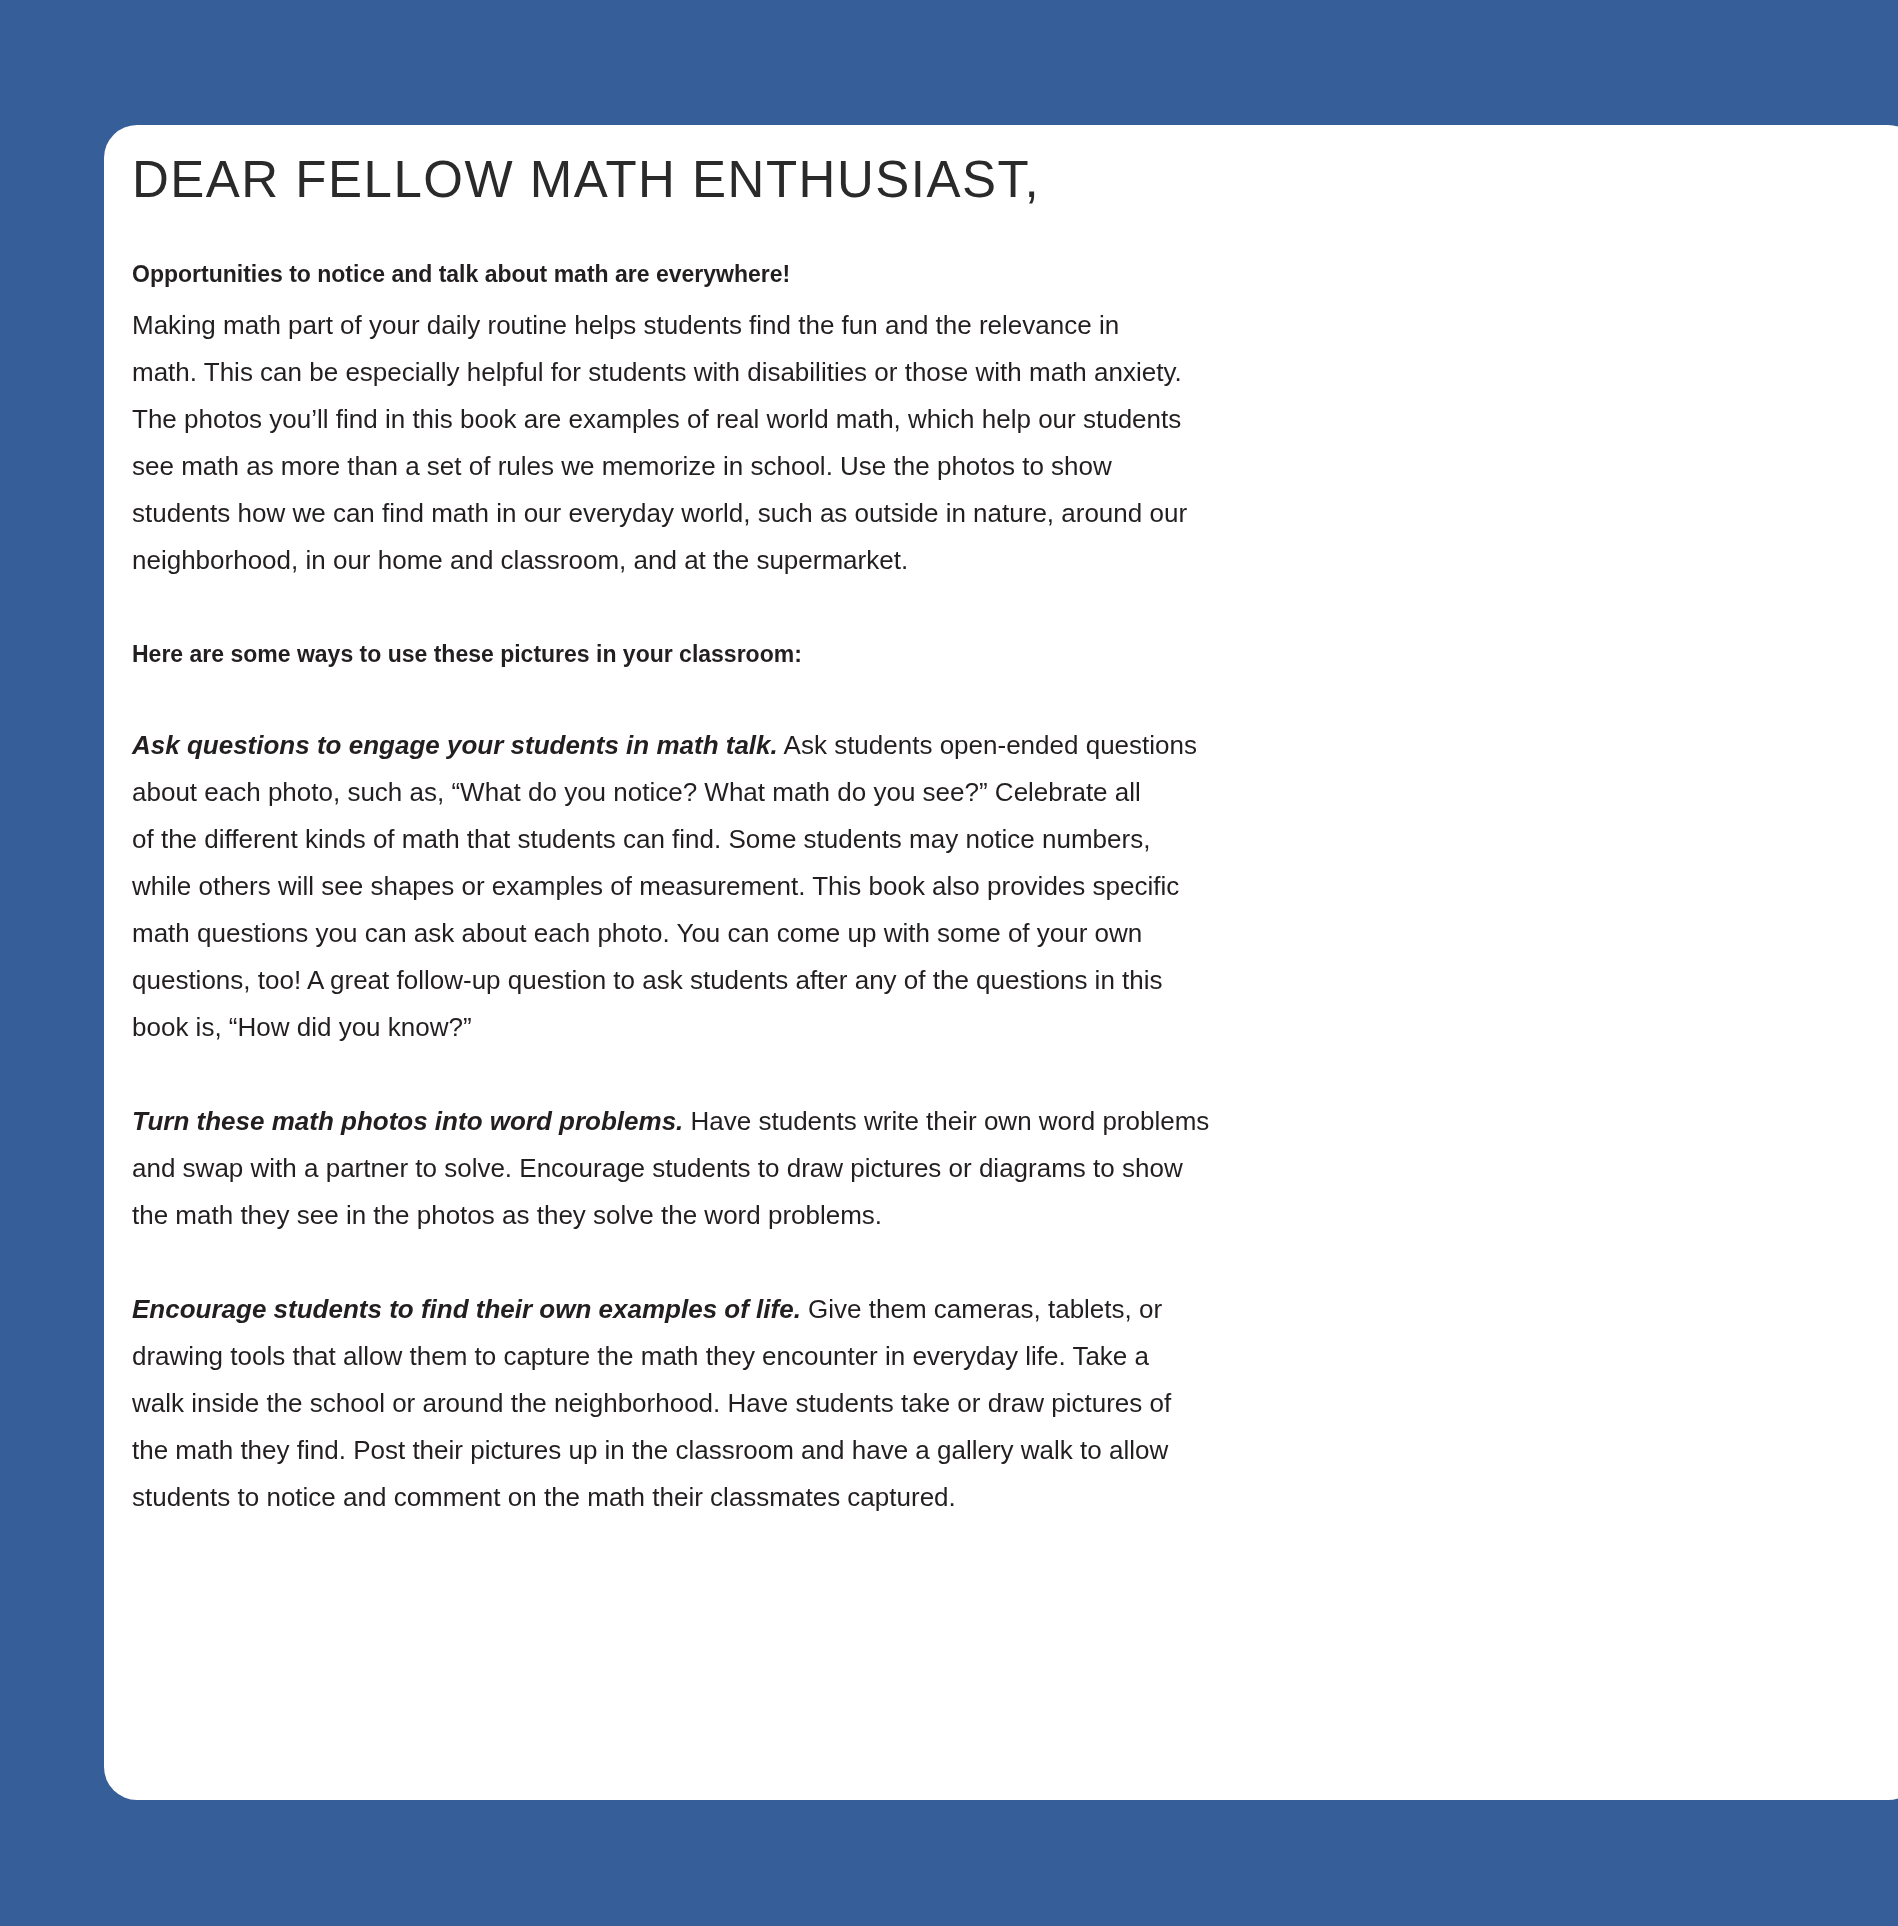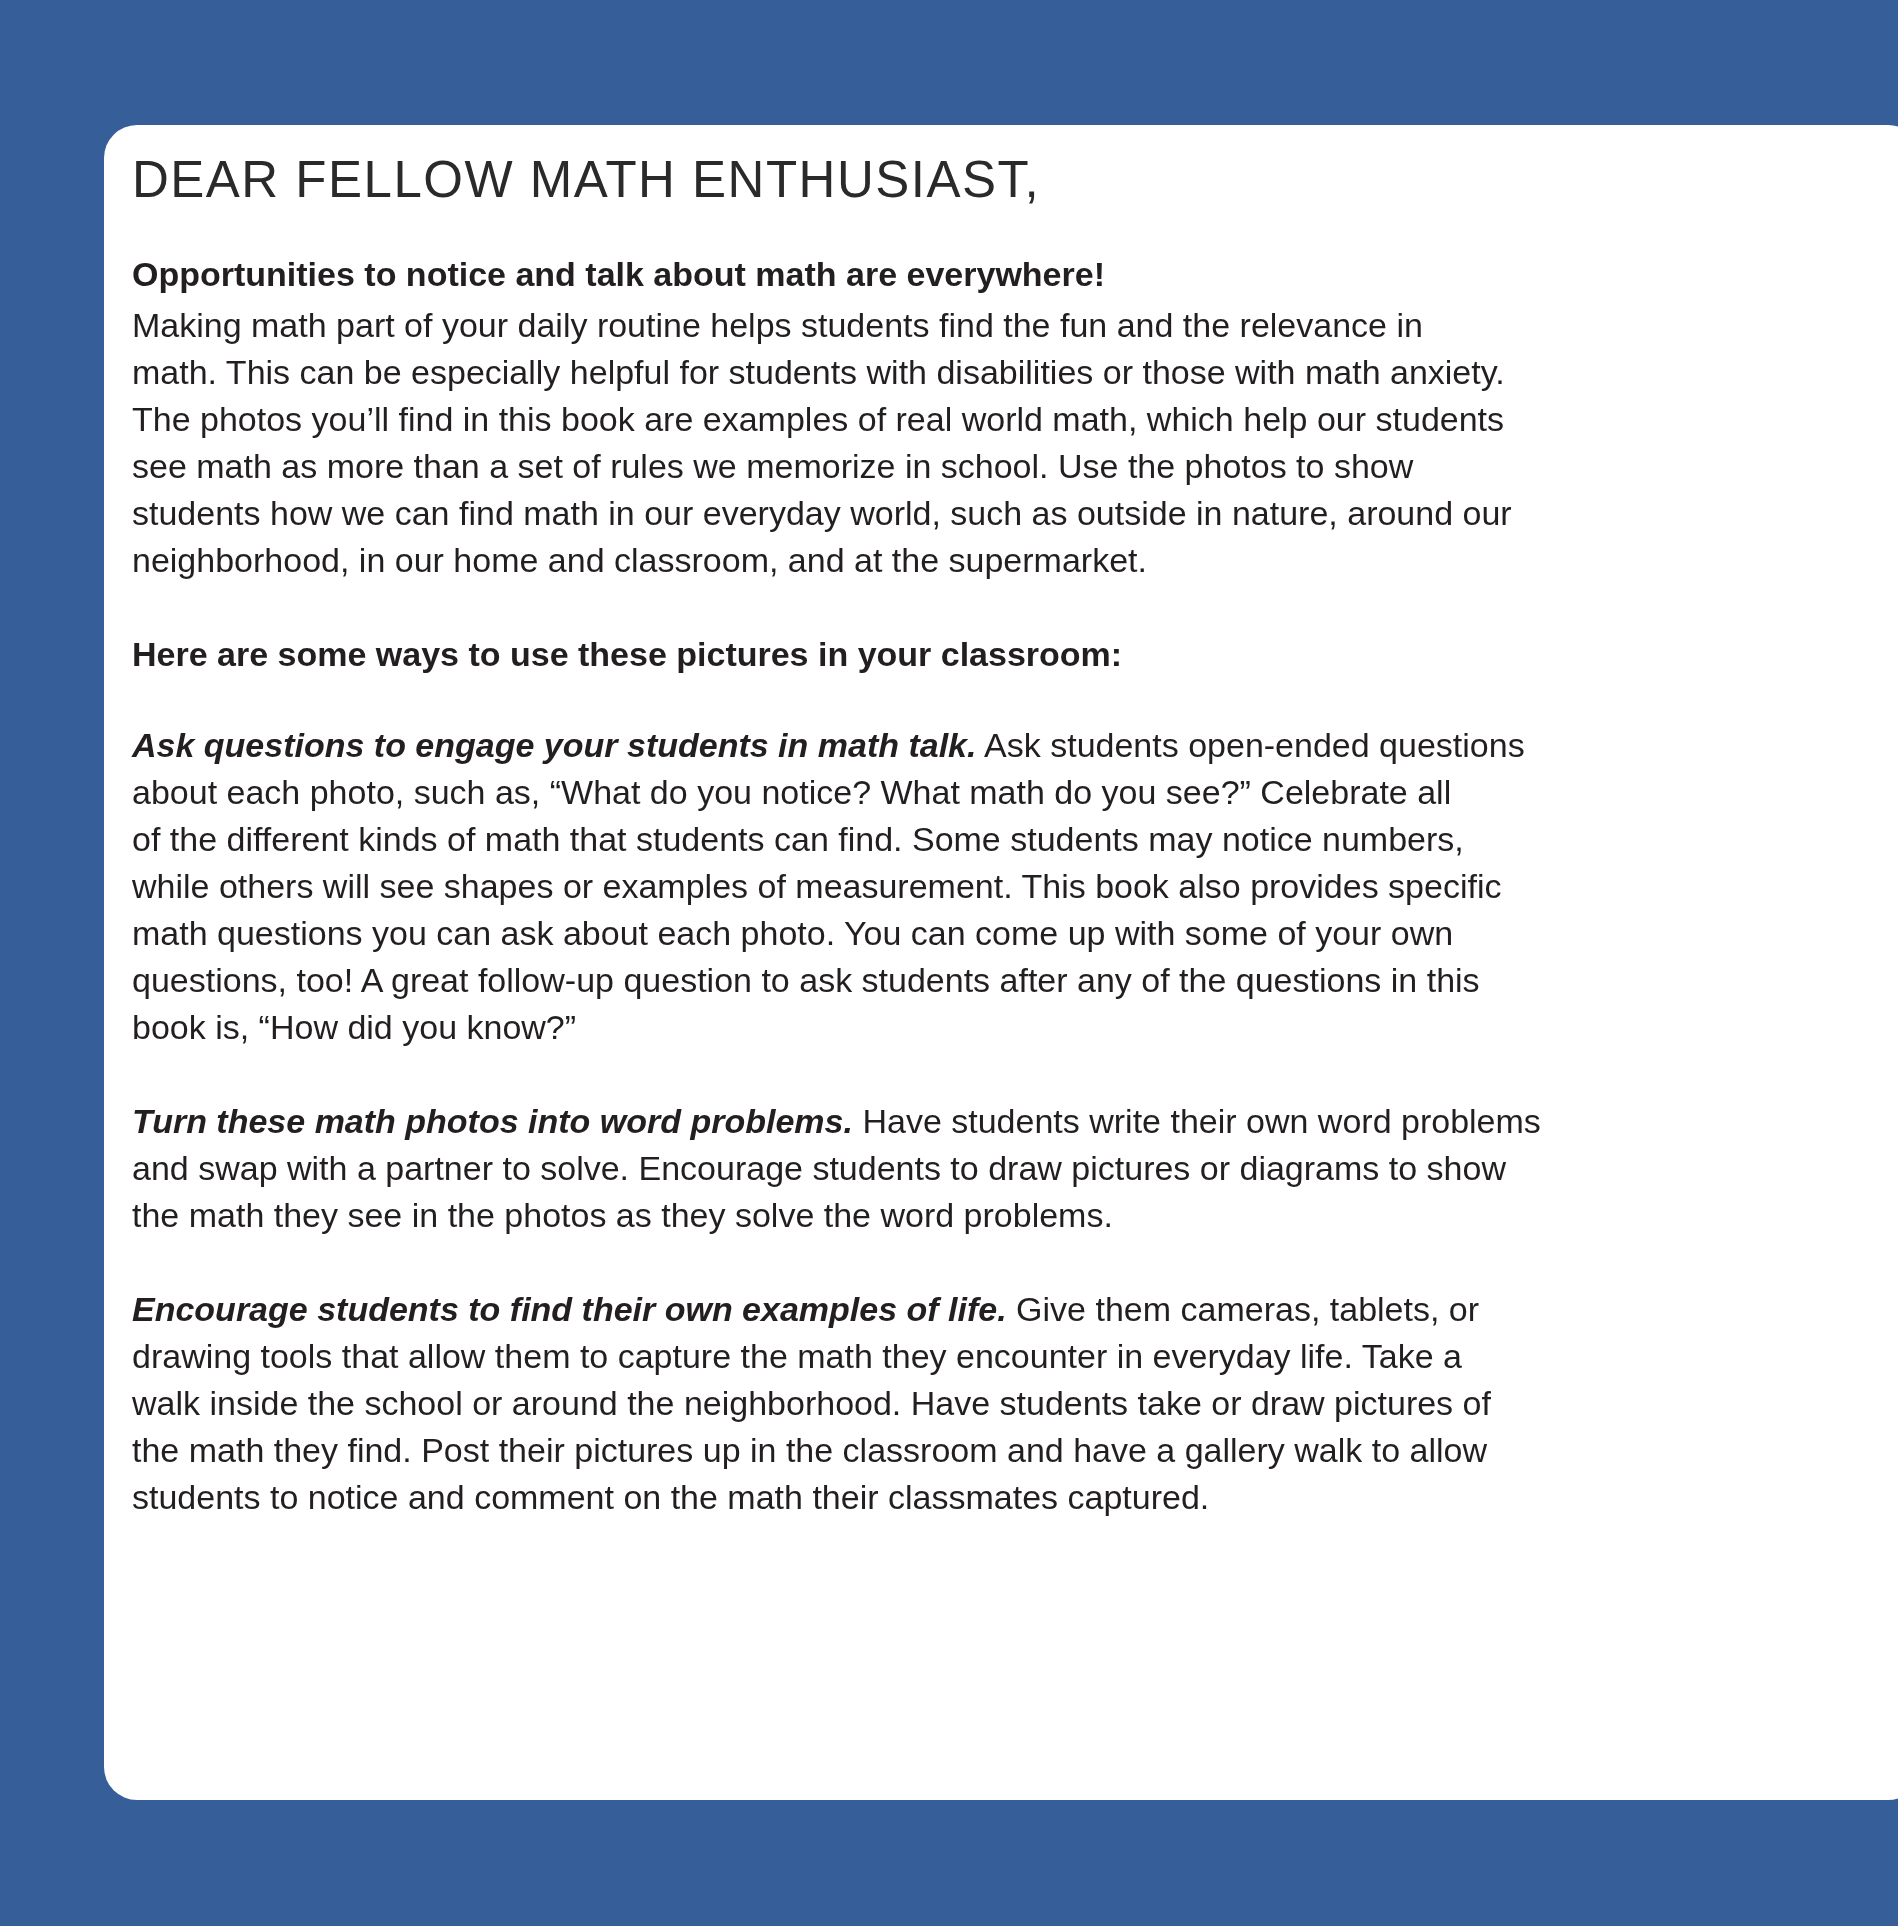--- a/index.html
+++ b/index.html
@@ -29,30 +29,30 @@
   }
   .salutation {
     font-size: 51px;
     font-weight: 400;
     letter-spacing: 1.5px;
     color: #2A2A2A;
     margin: 7.3px 0 41px 0;
     line-height: 1.15;
   }
   .section-heading {
-    font-size: 34px;
+    font-size: 23px;
     font-weight: 700;
     line-height: 47px;
     margin: 0 0 4.4px 0;
   }
   .ways-heading {
     margin: 16px 0 44px 0;
   }
   .body-para {
-    font-size: 34px;
+    font-size: 26px;
     font-weight: 400;
     line-height: 47px;
     margin: 0 0 47px 0;
     white-space: pre-line;
   }
   .tip-lead {
     font-weight: 700;
     font-style: italic;
   }
   .footer {

